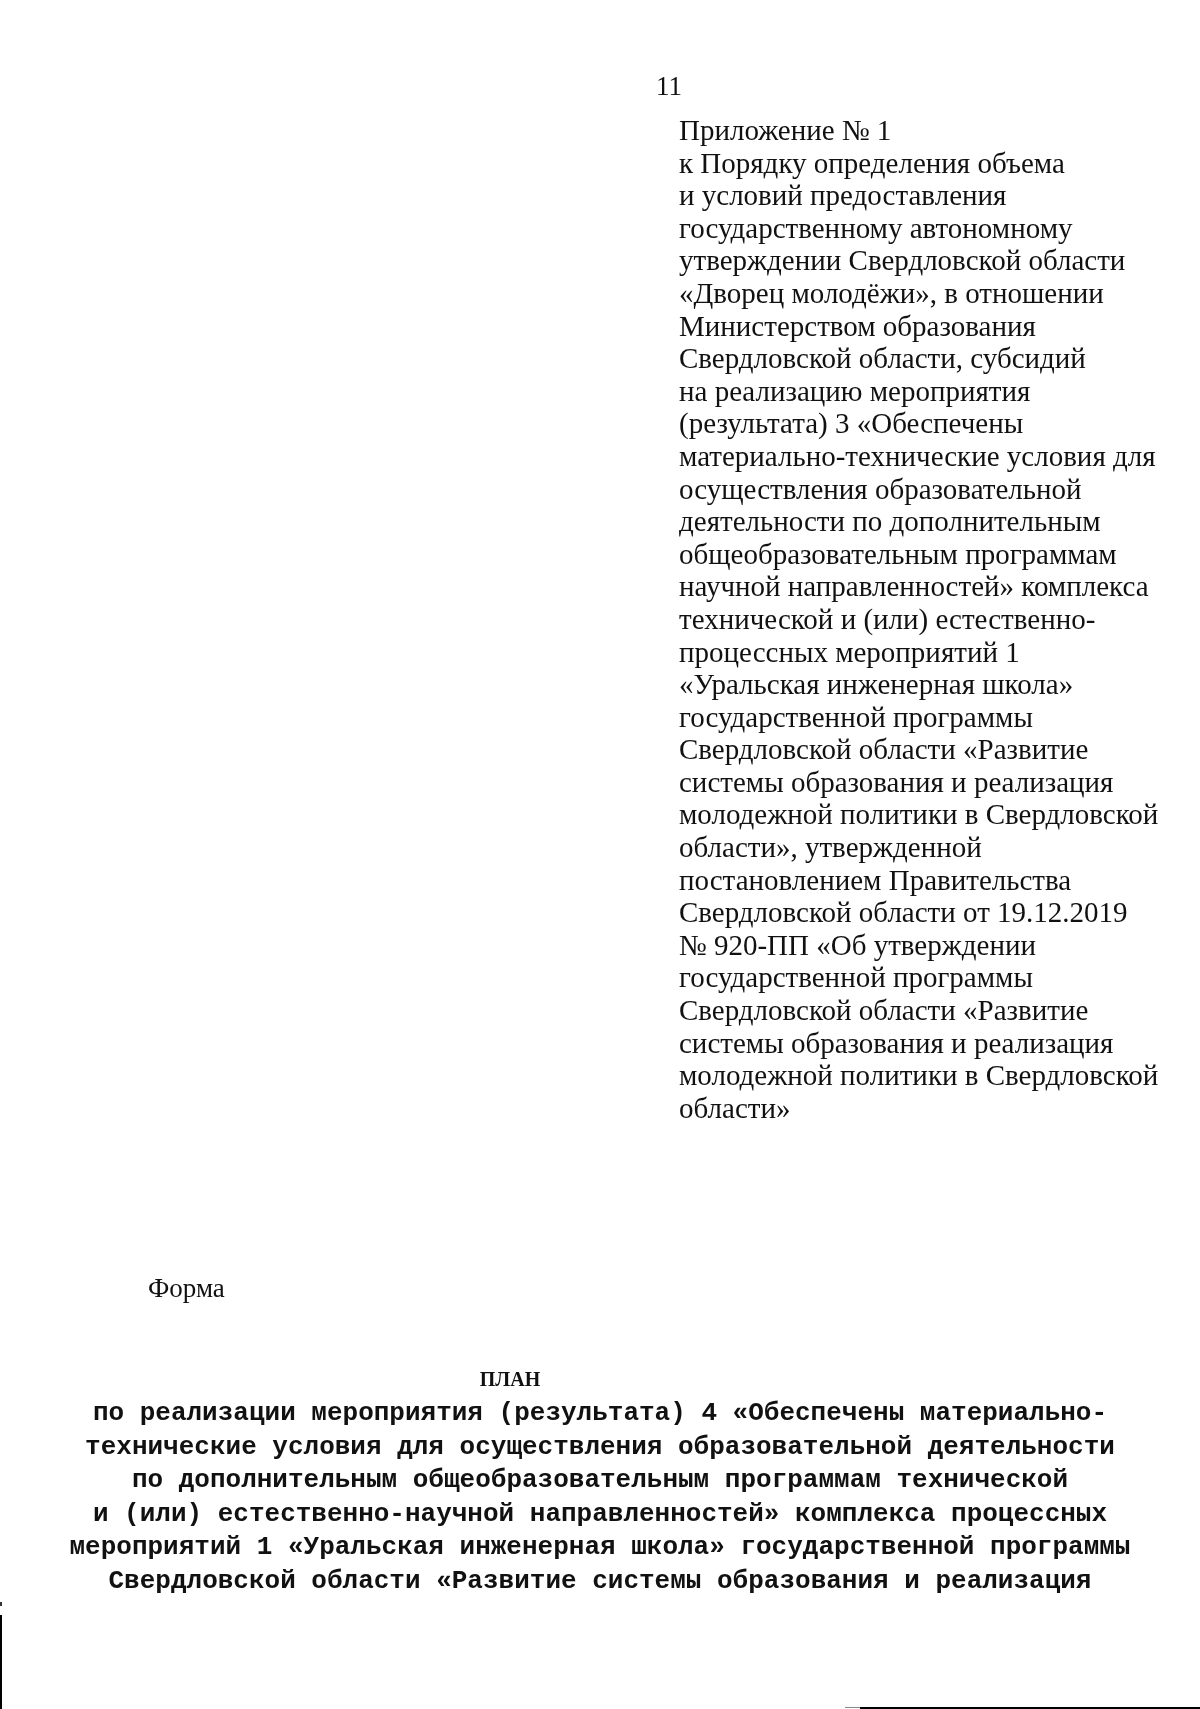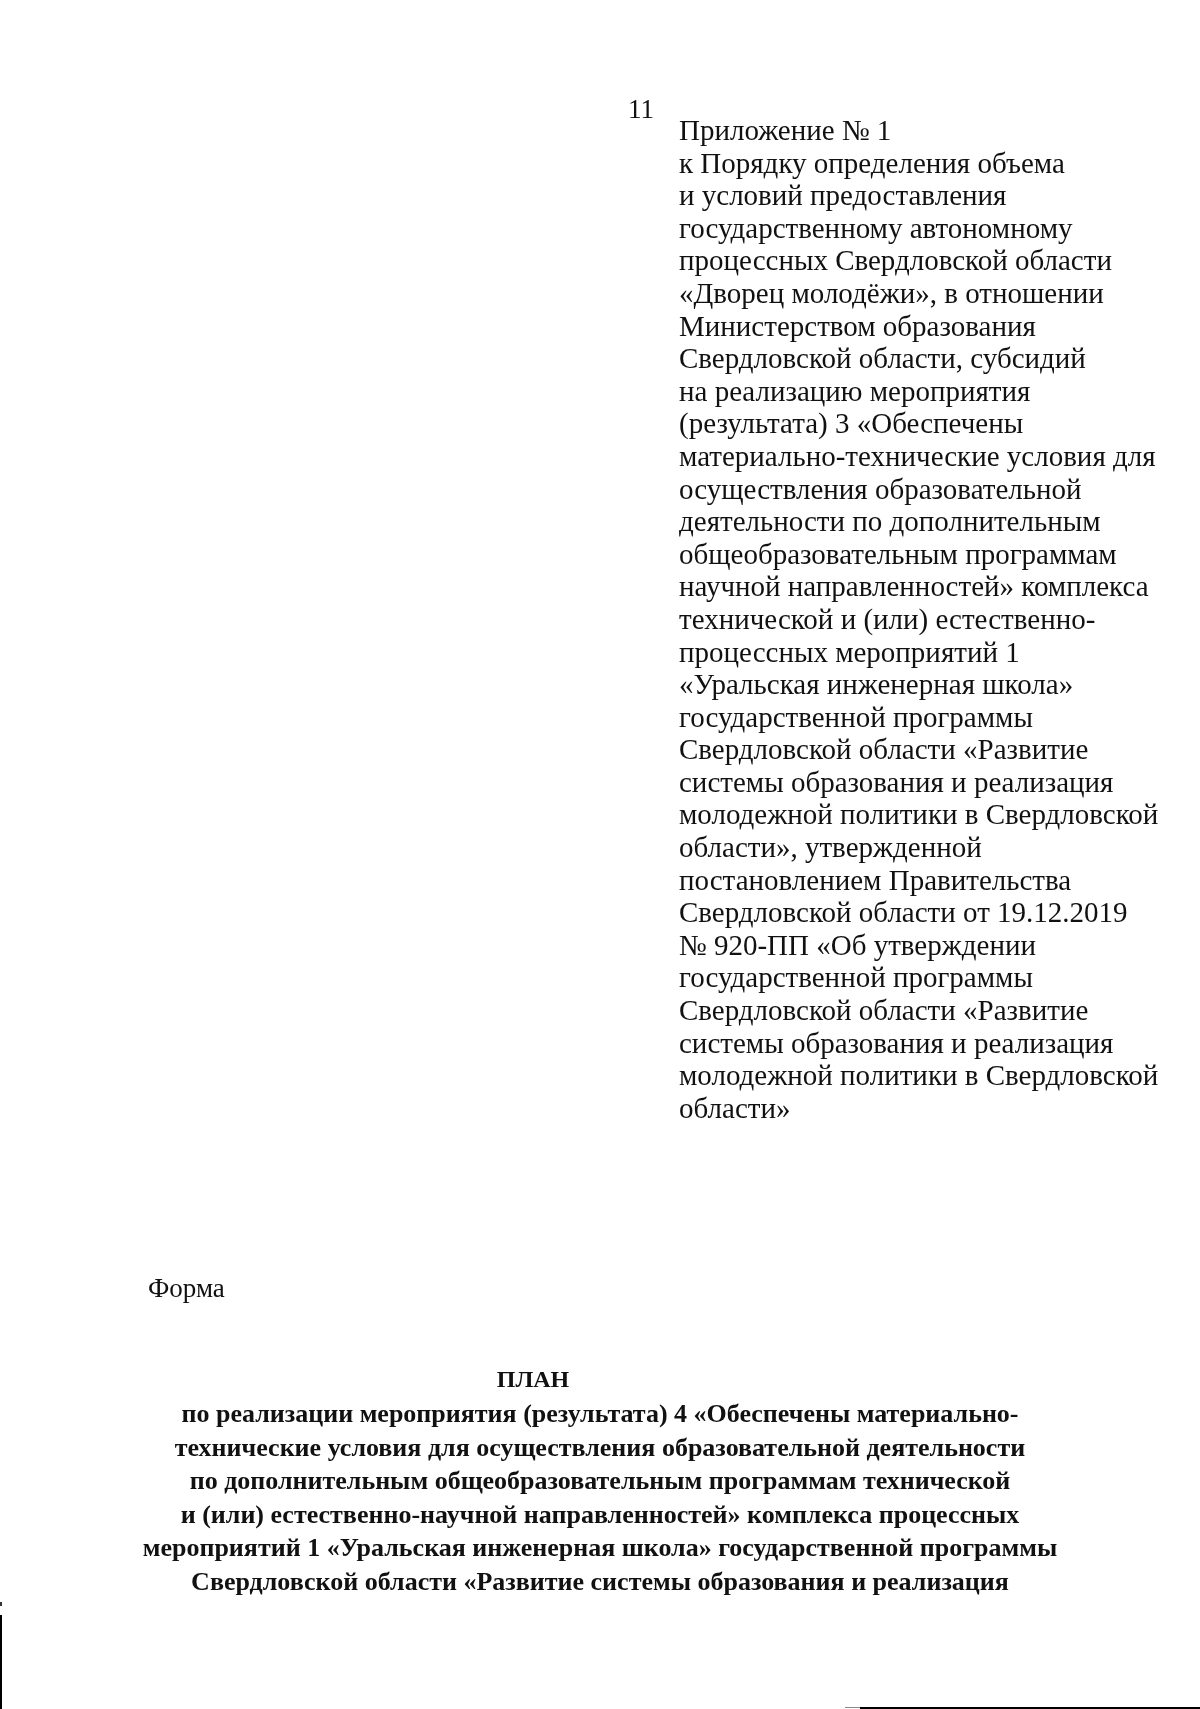--- a/index.html
+++ b/index.html
@@ -10,25 +10,24 @@
     body {
       width: 1200px;
       height: 1709px;
       position: relative;
       overflow: hidden;
       font-family: "Liberation Serif", "DejaVu Serif", serif;
       color: #111111;
     }
     .page-number {
       position: absolute;
-      left: 628px;
+      left: 656px;
       top: 70px;
       font-size: 27px;
       line-height: 32px;
-      margin-top: 23px;
     }
     .appendix {
       position: absolute;
       left: 679px;
       top: 114px;
       width: 520px;
       font-size: 29px;
       line-height: 32.6px;
     }
     .appendix .line {
@@ -42,37 +41,37 @@
       font-size: 27px;
       line-height: 32px;
     }
     .plan-title {
       position: absolute;
       left: 0;
       width: 1020px;
       top: 1363px;
       text-align: center;
       font-weight: bold;
-      font-size: 24px;
+      font-size: 20px;
       line-height: 32px;
-      margin-left: 23px;
     }
     .plan-subtitle {
       position: absolute;
       left: 0;
       width: 1200px;
       top: 1397px;
       text-align: center;
       font-weight: bold;
       font-size: 26px;
       line-height: 33.5px;
     }
     .plan-subtitle .line {
       display: block;
       white-space: nowrap;
+      font-family: Liberation Mono, monospace;
     }
     .scan-edge-left {
       position: absolute;
       left: 0;
       top: 1615px;
       width: 2px;
       height: 94px;
       background: #000000;
     }
     .scan-edge-left-tick {
@@ -103,21 +102,21 @@
 </head>
 <body>
 
 <div class="page-number">11</div>
 
 <div class="appendix">
   <span class="line">Приложение № 1</span>
   <span class="line">к Порядку определения объема</span>
   <span class="line">и условий предоставления</span>
   <span class="line">государственному автономному</span>
-  <span class="line">процессных Свердловской области</span>
+  <span class="line">утверждении Свердловской области</span>
   <span class="line">«Дворец молодёжи», в отношении</span>
   <span class="line">Министерством образования</span>
   <span class="line">Свердловской области, субсидий</span>
   <span class="line">на реализацию мероприятия</span>
   <span class="line">(результата) 3 «Обеспечены</span>
   <span class="line">материально-технические условия для</span>
   <span class="line">осуществления образовательной</span>
   <span class="line">деятельности по дополнительным</span>
   <span class="line">общеобразовательным программам</span>
   <span class="line">научной направленностей» комплекса</span>

